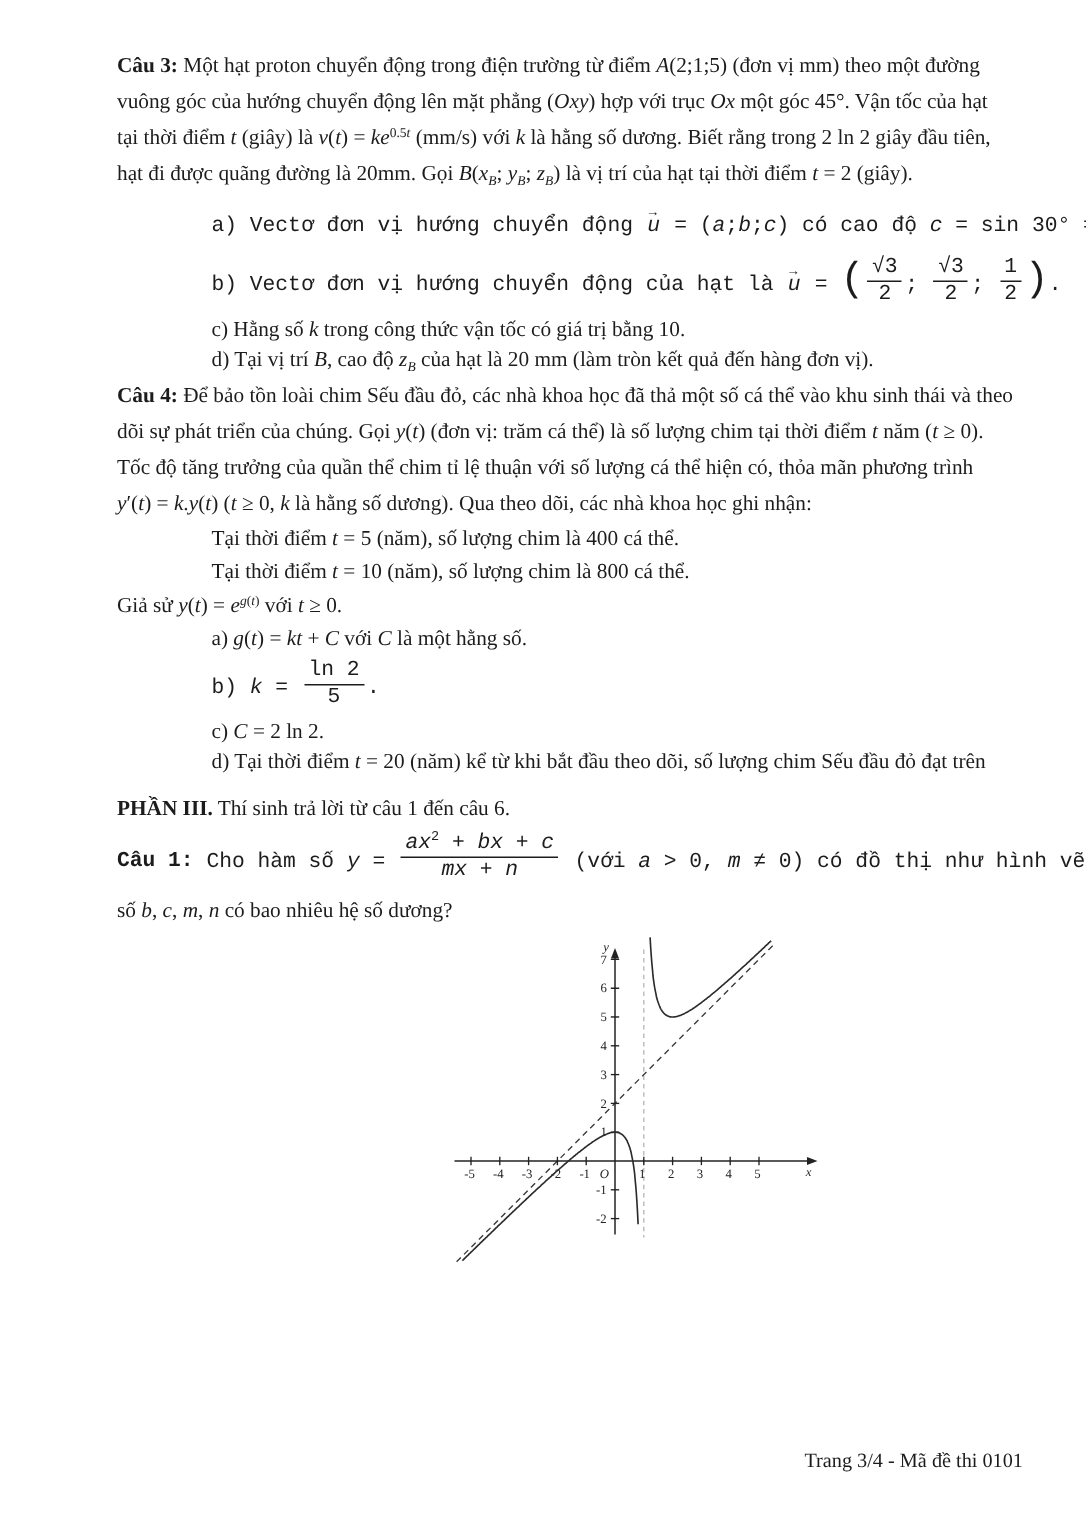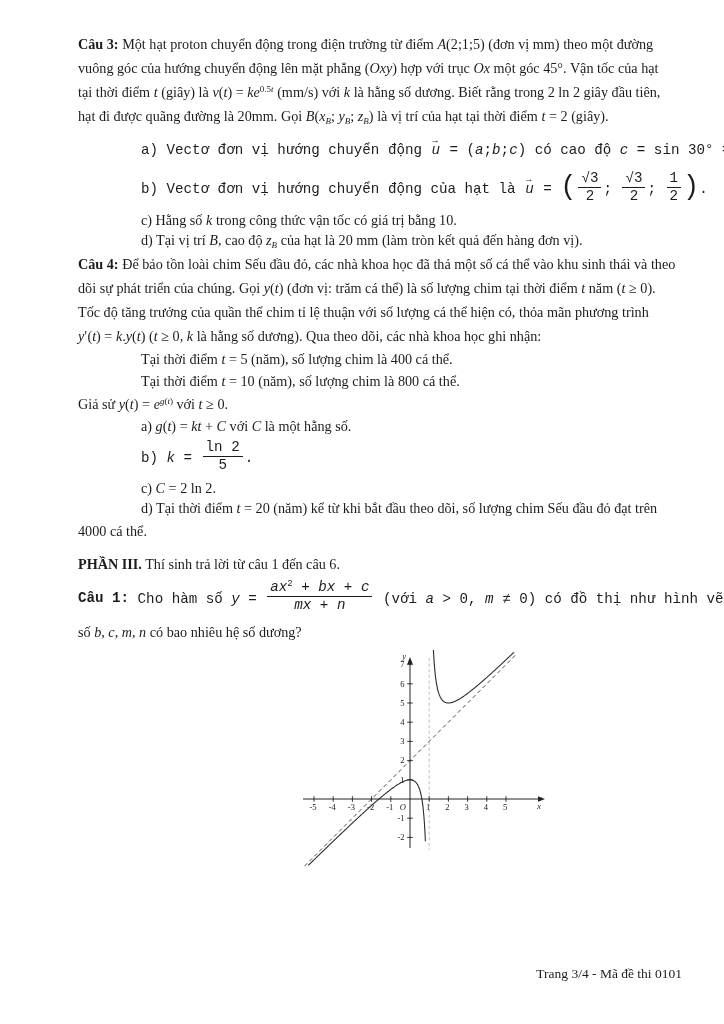--- a/index.html
+++ b/index.html
@@ -49,21 +49,20 @@
     <div class="ln">dõi sự phát triển của chúng. Gọi <i>y</i>(<i>t</i>) (đơn vị: trăm cá thể) là số lượng chim tại thời điểm <i>t</i> năm (<i>t</i> ≥ 0).</div>
     <div class="ln">Tốc độ tăng trưởng của quần thể chim tỉ lệ thuận với số lượng cá thể hiện có, thỏa mãn phương trình</div>
     <div class="ln"><i>y</i>′(<i>t</i>) = <i>k</i>.<i>y</i>(<i>t</i>) (<i>t</i> ≥ 0, <i>k</i> là hằng số dương). Qua theo dõi, các nhà khoa học ghi nhận:</div>
     <div class="ln obs">Tại thời điểm <i>t</i> = 5 (năm), số lượng chim là 400 cá thể.</div>
     <div class="ln obs">Tại thời điểm <i>t</i> = 10 (năm), số lượng chim là 800 cá thể.</div>
     <div class="ln">Giả sử <i>y</i>(<i>t</i>) = <i>e</i><sup><i>g</i>(<i>t</i>)</sup> với <i>t</i> ≥ 0.</div>
     <div class="ln opt">a) <i>g</i>(<i>t</i>) = <i>kt</i> + <i>C</i> với <i>C</i> là một hằng số.</div>
     <div class="ln opt tall">b) <i>k</i> = <span class="frac"><span class="num">ln 2</span><span class="den">5</span></span>.</div>
     <div class="ln opt">c) <i>C</i> = 2 ln 2.</div>
     <div class="ln opt">d) Tại thời điểm <i>t</i> = 20 (năm) kể từ khi bắt đầu theo dõi, số lượng chim Sếu đầu đỏ đạt trên</div>
-    <div class="ln">4000 cá thể.</div>
   </section>
 
   <div class="ln part"><b>PHẦN III.</b><span> Thí sinh trả lời từ câu 1 đến câu 6.</span></div>
 
   <section>
     <div class="ln tall"><b>Câu 1:</b><span> Cho hàm số <i>y</i> = <span class="frac"><span class="num"><i>ax</i><sup>2</sup> + <i>bx</i> + <i>c</i></span><span class="den"><i>mx</i> + <i>n</i></span></span> (với <i>a</i> &gt; 0, <i>m</i> ≠ 0) có đồ thị như hình vẽ bên dưới. Hỏi trong các hệ</span></div>
     <div class="ln">số <i>b</i>, <i>c</i>, <i>m</i>, <i>n</i> có bao nhiêu hệ số dương?</div>
     <div class="graph-wrap">
       <svg id="graph-svg" width="268" height="234" viewBox="0 0 268 234">
           <line x1="136.2" y1="12" x2="136.2" y2="204" stroke="#b8b8b8" stroke-width="0.9" stroke-dasharray="3 2.6"></line>

